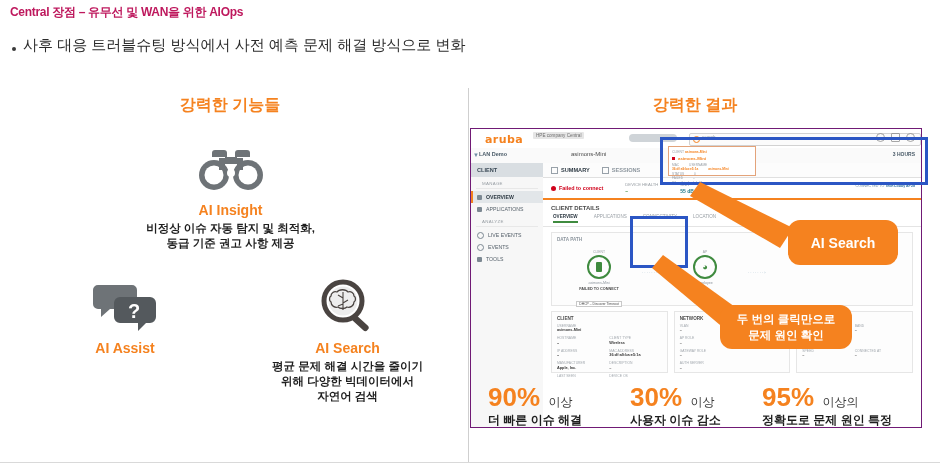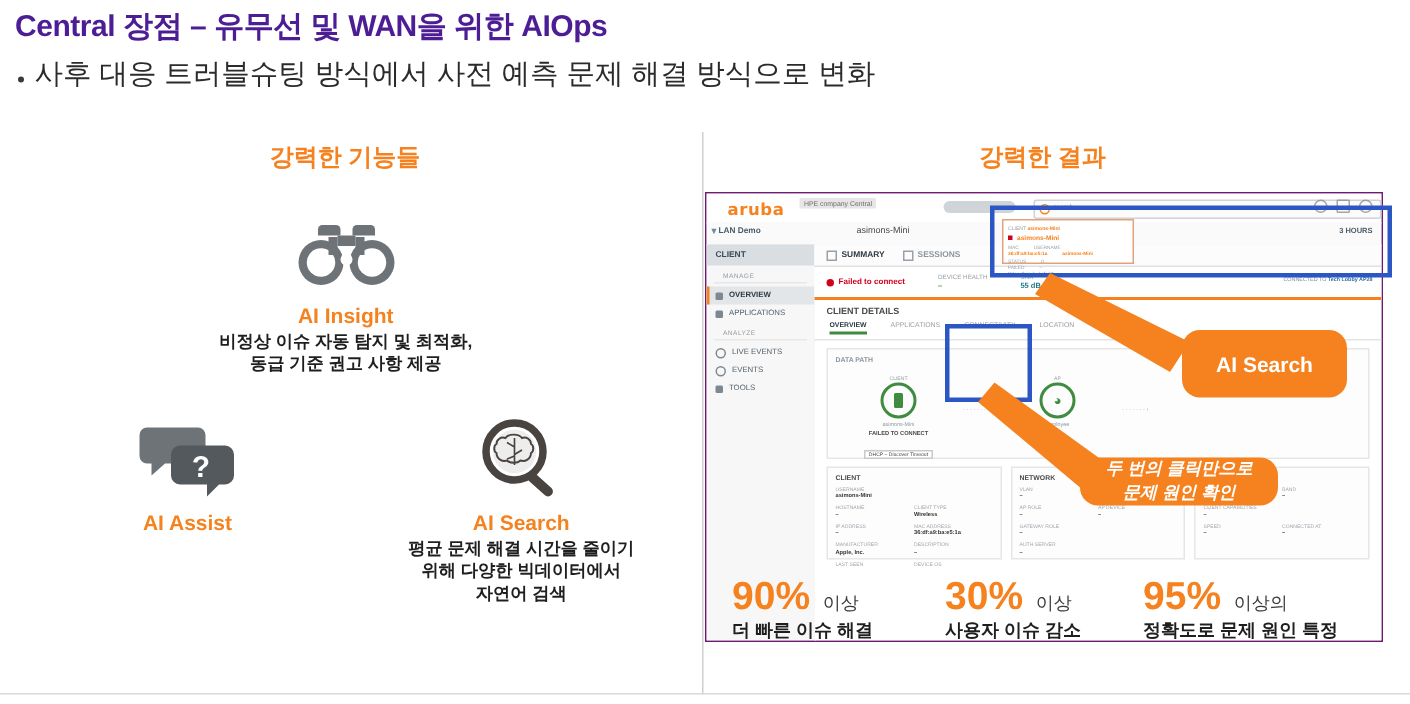--- a/index.html
+++ b/index.html
@@ -9,27 +9,27 @@
     font-family:"Liberation Sans","DejaVu Sans",sans-serif;
     color:#2b2b2b;
     overflow:hidden;
     position:relative;
   }
   .slide{position:relative;width:940px;height:469px;}
 
   
   .title{
     position:absolute;left:10px;top:4px;
-    font-size:20px;font-weight:bold;color:#4c1d95;
+    font-size:12px;font-weight:bold;color:#be185d;
     letter-spacing:-0.3px;white-space:nowrap;
   }
   .subtitle-row{
     position:absolute;left:12px;top:36px;
     display:flex;align-items:center;gap:7px;
-    font-size:19px;color:#2b2b2b;
+    font-size:15px;color:#2b2b2b;
   }
   .bullet-dot{
     width:4px;height:4px;border-radius:50%;background:#3a3a3a;
     margin-top:7px;flex:0 0 auto;
   }
 
   
   .sec-head{
     position:absolute;font-size:16px;font-weight:bold;color:#F5821F;
     text-align:center;white-space:nowrap;
@@ -227,21 +227,21 @@
   .pp-kv{display:flex;gap:10px;font-size:3.2px;color:#9aa0a6;line-height:4.4px;}
   .pp-kv b{color:#F5821F;}
 
   
   .callout{
     position:absolute;background:#F5821F;color:#ffffff;border-radius:12px;
     display:flex;align-items:center;justify-content:center;text-align:center;
     font-weight:bold;line-height:16px;
   }
   #co-search{left:788px;top:220px;width:110px;height:45px;font-size:14px;}
-  #co-click{left:720px;top:305px;width:132px;height:32px;font-size:11.5px;white-space:pre-line;font-style:italic;}
+  #co-click{left:720px;top:305px;width:132px;height:44px;font-size:11.5px;white-space:pre-line;}
 
   
   .stats{position:absolute;left:470px;top:383px;width:470px;}
   .stat{position:absolute;text-align:left;}
   .stat .num{font-size:26px;color:#F5821F;font-weight:bold;line-height:28px;display:inline-block;}
   .stat .suffix{font-size:12px;color:#3a3a3a;font-weight:normal;margin-left:4px;}
   .stat .cap{font-size:12px;color:#1f1f1f;font-weight:bold;margin-top:1px;white-space:nowrap;}
   #stat-0{left:18px;top:0;}
   #stat-1{left:160px;top:0;}
   #stat-2{left:292px;top:0;}

